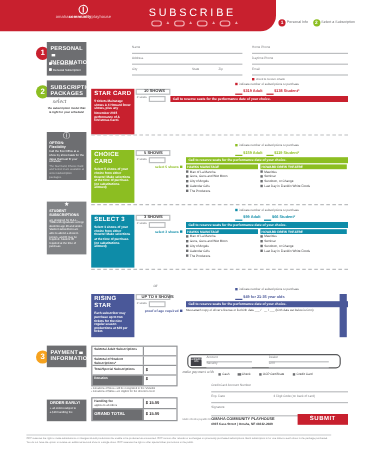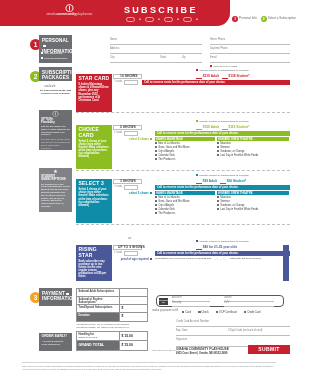--- a/index.html
+++ b/index.html
@@ -19,21 +19,21 @@
   .hdr-red {
     position:absolute; left:0; top:0; width:230px; height:26px;
     background:#c8202e; border-bottom-right-radius:13px;
   }
   .logo { position:absolute; left:22px; top:5px; width:95px; text-align:center; color:#fff; }
   .logo-mark { font-size:8px; line-height:8px; font-weight:bold; color:#fff; }
   .logo-word { font-size:3.4px; letter-spacing:.1px; white-space:nowrap; color:#f2c9cd;}
   .logo-word b { color:#fff; }
   .sub-title {
     position:absolute; left:124px; top:5px; color:#fff;
-    font-size:9px; font-weight:bold; letter-spacing:2.3px;
+    font-size:9px; font-weight:normal; letter-spacing:2.3px;
   }
   .ticket-row { position:absolute; left:126px; top:17px; display:flex; gap:3px; align-items:center;}
   .tkt { width:9px; height:4.5px; border:.6px solid #f0a7ad; border-radius:5px; }
   .tkt-s { font-size:4px; color:#f0a7ad; }
   .steps { position:absolute; left:232px; top:16px; display:flex; gap:4px; align-items:center;}
   .step { display:flex; align-items:center; gap:1px; }
   .step-n { width:6px;height:6px;border-radius:50%;color:#fff;font-size:4px;font-weight:bold;
             display:flex;align-items:center;justify-content:center;}
   .step-l { font-size:3px; color:#6d6e71; white-space:nowrap;}
 

